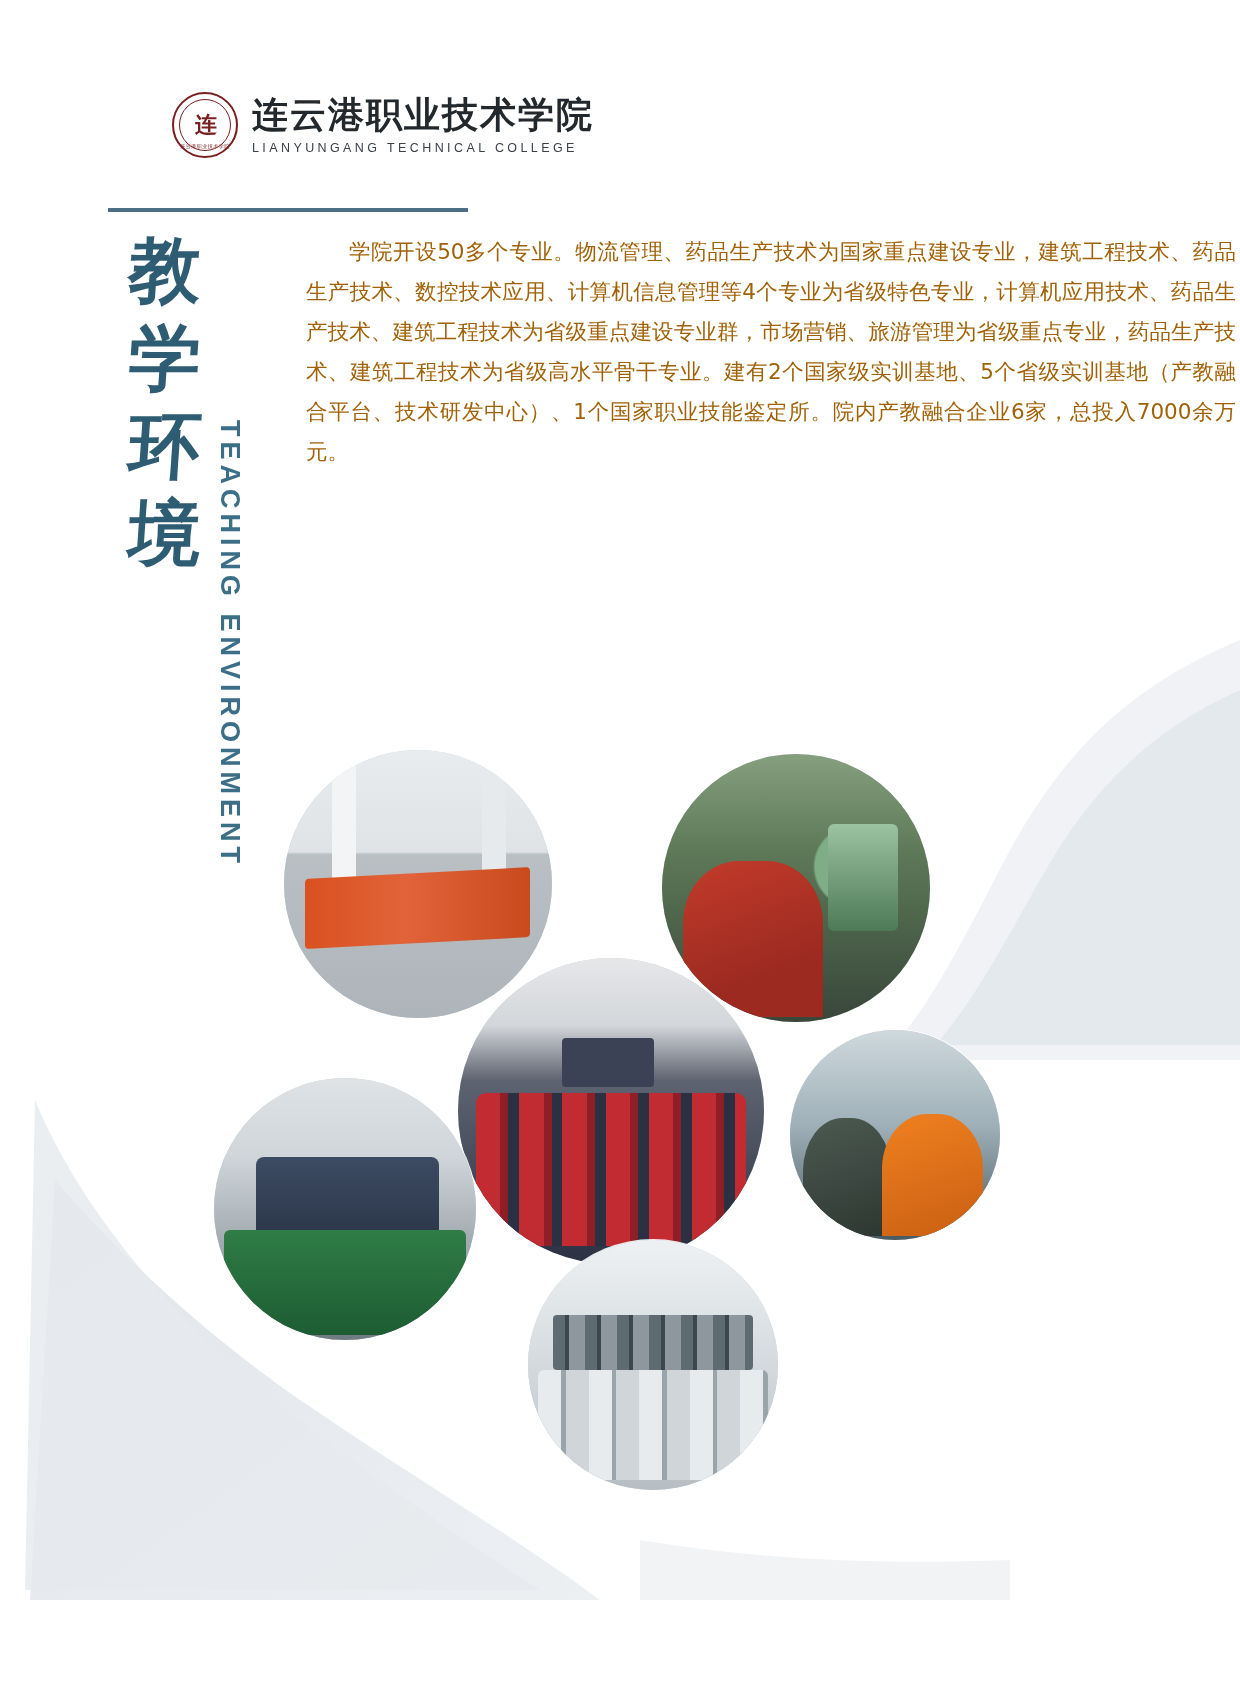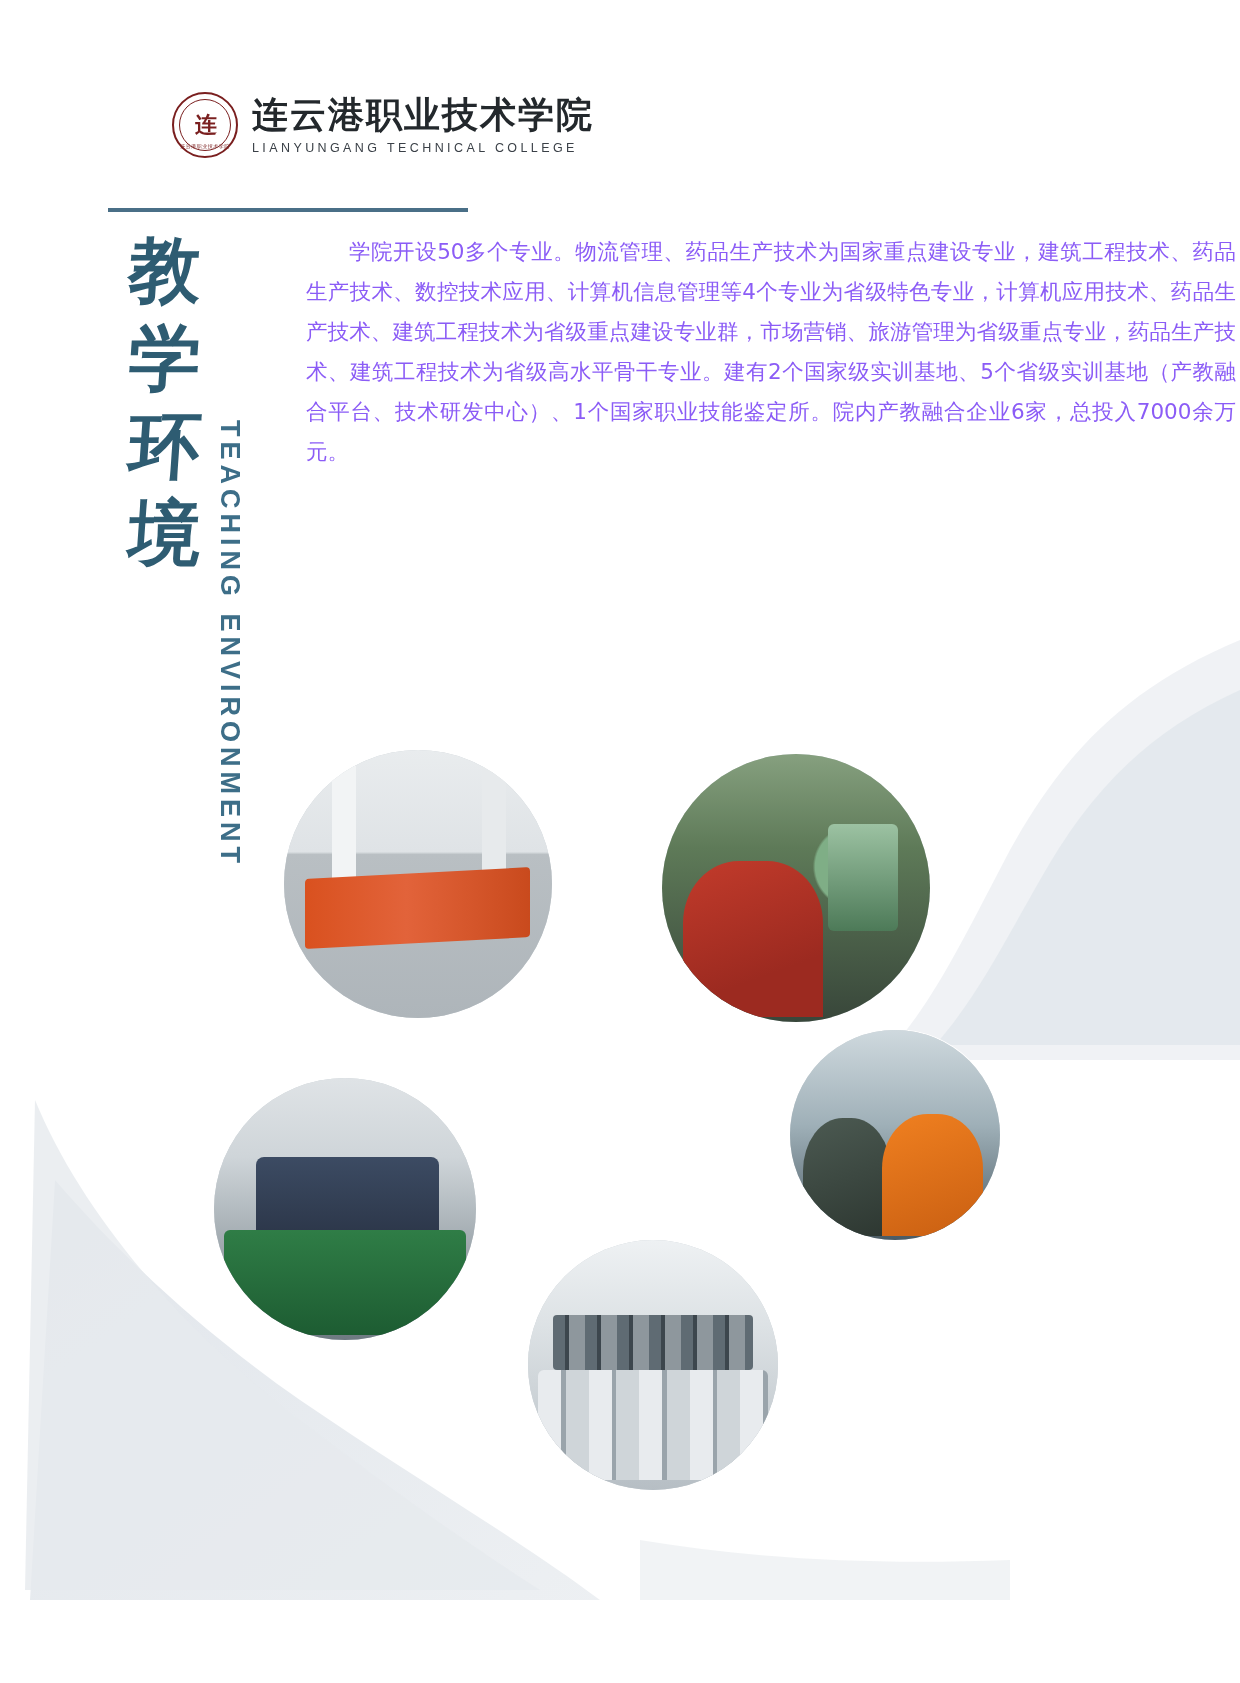--- a/index.html
+++ b/index.html
@@ -143,21 +143,21 @@
     left: 306px;
     width: 930px;
     z-index: 5;
   }
   .copy p {
     margin: 0;
     font-size: 21.5px;
     line-height: 40px;
     text-indent: 2em;
     text-align: justify;
-    color: #8b5cf6;
+    color: #a16207;
     font-family: "DejaVu Sans", sans-serif;
   }
   .copy p + p { margin-top: 2px; }
 
   
   .collage {
     position: absolute;
     top: 730px;
     left: 180px;
     width: 920px;
@@ -347,20 +347,24 @@
   <div class="photo p1">
     <div class="ph-inner tex-workshop"></div>
     <div class="ph-label">实训车间龙门吊实训场地</div>
   </div>
 
   <div class="photo p2">
     <div class="ph-inner tex-survey"></div>
     <div class="ph-label">教师指导学生使用全站仪测量</div>
   </div>
 
+  <div class="photo p3">
+    <div class="ph-inner tex-cabin"></div>
+    <div class="ph-label">空中乘务客舱服务实训</div>
+  </div>
 
   <div class="photo p4">
     <div class="ph-inner tex-lab"></div>
     <div class="ph-label">电子电路实训室师生实操</div>
   </div>
 
   <div class="photo p5">
     <div class="ph-inner tex-teach"></div>
     <div class="ph-label">教师与学生交流指导</div>
   </div>

